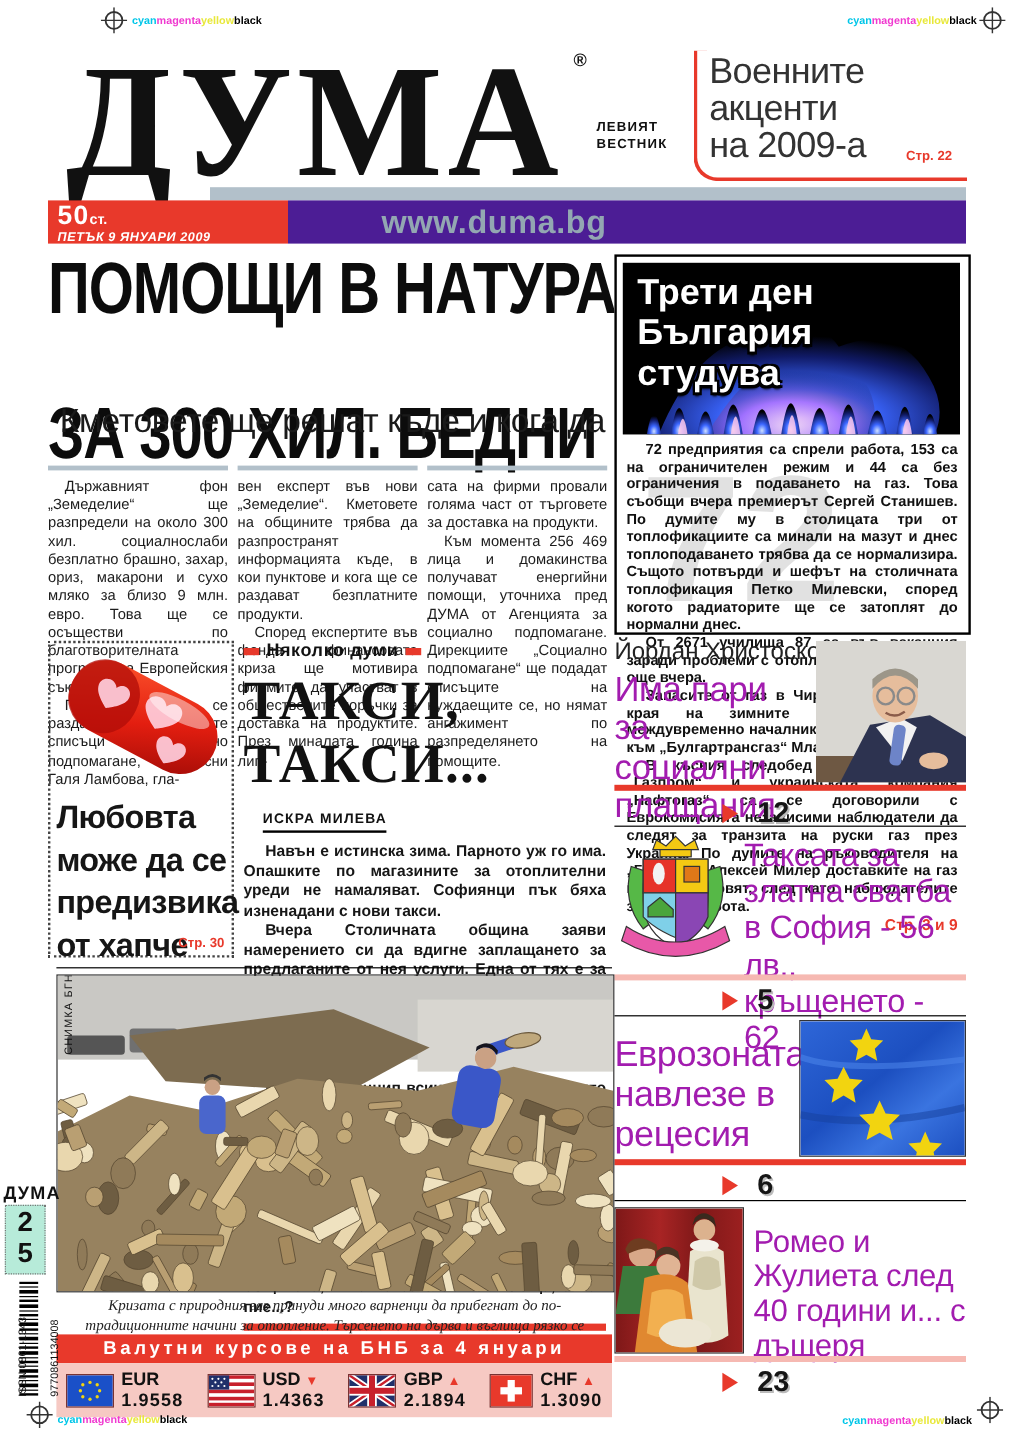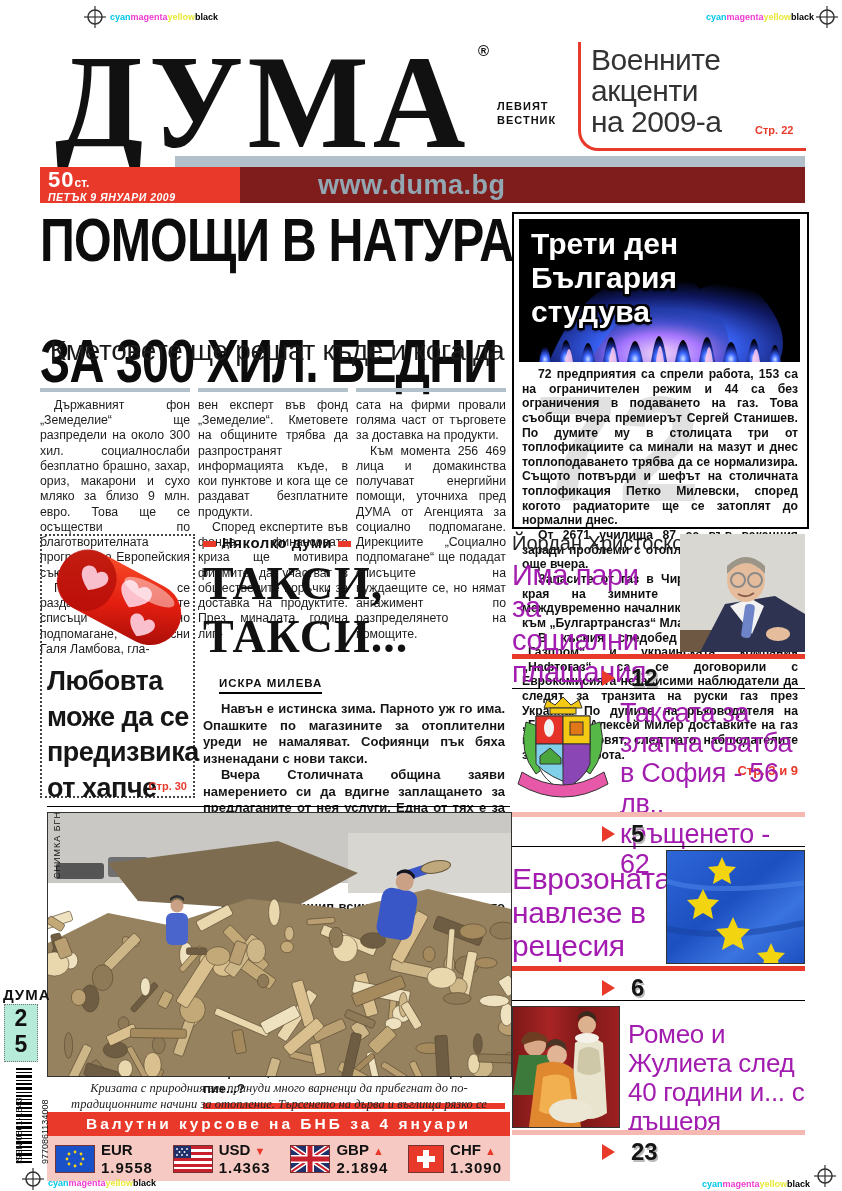--- a/index.html
+++ b/index.html
@@ -13,21 +13,21 @@
   .tagline{font-size:11px;font-weight:bold;letter-spacing:1px;line-height:1.25;}
   .teaser-box{border-left:3px solid #e8392b;border-bottom:3px solid #e8392b;
               border-bottom-left-radius:20px;padding:2px 0 10px 10px;}
   .teaser{font-size:30px;line-height:1.04;color:#333;letter-spacing:-0.5px;}
   .pgref{color:#e8392b;font-weight:bold;font-size:11px;}
   .silverbar{background:#b2c0ca;}
   .redbar{background:#e8392b;color:#fff;}
   .price-big{font-size:22px;font-weight:bold;letter-spacing:1px;}
   .price-sm{font-size:12px;font-weight:bold;}
   .issue-ln{font-size:10.5px;font-weight:bold;letter-spacing:0.5px;line-height:1.25;font-style:italic;}
-  .pinkbar{background:#7f1d1d;}
+  .pinkbar{background:#4c1d95;}
   .site{font-size:27px;font-weight:bold;color:#93a7b2;letter-spacing:0.5px;}
   
   .h1line{font-size:55px;font-weight:900;letter-spacing:-1px;line-height:1.0;color:#0c0c0c;
           transform:scale(0.88,1.1);transform-origin:top left;white-space:nowrap;}
   .subhead{font-size:28px;line-height:1.06;color:#1a1a1a;letter-spacing:-0.3px;}
   .col{width:150px;font-size:12.3px;line-height:1.24;text-align:justify;color:#1c1c1c;
        border-top:4px solid #b2c0ca;padding-top:6px;}
   .col p{margin:0;text-indent:14px;}
   
   .coldbox{border:2px solid #000;background:#fff;}
@@ -134,21 +134,21 @@
   <div class="abs subhead" style="left:42px;top:336px;width:470px;text-align:center;">
     <div>Кметовете ще решат къде и кога да</div>
   </div>
 
   <div class="abs" style="left:40px;top:388px;display:flex;gap:8px;">
     <div class="col">
       <p>Държавният фон „Земеделие“ ще разпредели на около 300 хил. социалнослаби безплатно брашно, захар, ориз, макарони и сухо мляко за близо 9 млн. евро. Това ще се осъществи по благотворителната програма на Европейския съюз.</p>
       <p>Помощите ще се раздават по актуалните списъци за енергийно подпомагане, обясни Галя Ламбова, гла-</p>
     </div>
     <div class="col">
-      <p style="text-indent:0;">вен експерт във фонд „Земеделие“. Кметовете на общините трябва да разпространят информацията къде, в кои пунктове и кога ще се раздават безплатните продукти.</p>
+      <p style="text-indent:0;">вен експерт във нови „Земеделие“. Кметовете на общините трябва да разпространят информацията къде, в кои пунктове и кога ще се раздават безплатните продукти.</p>
       <p>Според експертите във фонда финансовата криза ще мотивира фирмите да участват в обществените поръчки за доставка на продуктите. През миналата година лип-</p>
     </div>
     <div class="col">
       <p style="text-indent:0;">сата на фирми провали голяма част от търговете за доставка на продукти.</p>
       <p>Към момента 256 469 лица и домакинства получават енергийни помощи, уточниха пред ДУМА от Агенцията за социално подпомагане. Дирекциите „Социално подпомагане“ ще подадат списъците на нуждаещите се, но нямат ангажимент по разпределянето на помощите.</p>
     </div>
   </div>
 
   <div class="abs coldbox" style="left:512px;top:212px;width:293px;height:313px;">
     <div class="abs" style="left:5px;top:5px;width:281px;height:143px;background:#000;overflow:hidden;">

